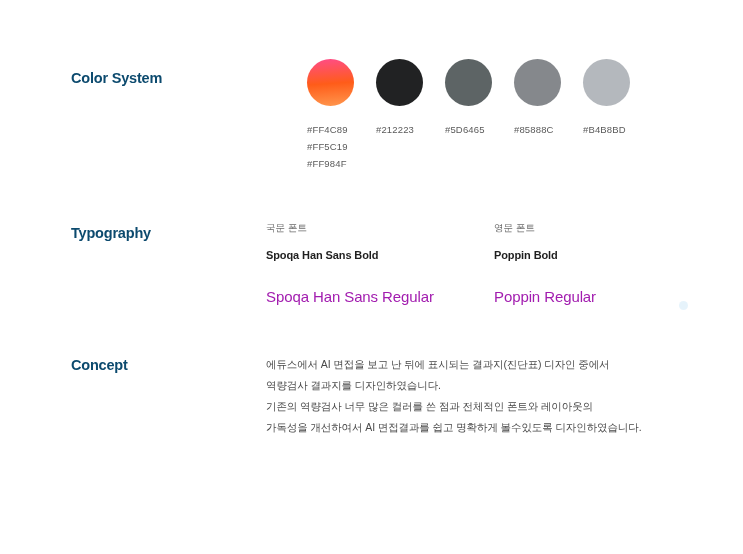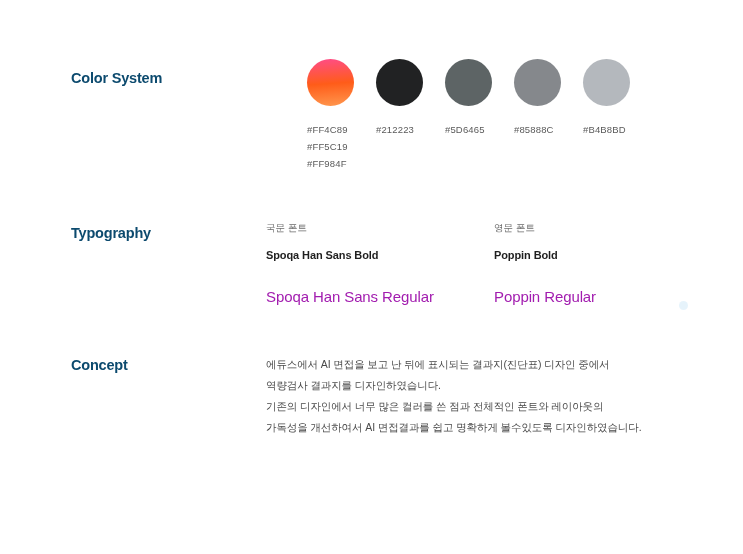--- a/index.html
+++ b/index.html
@@ -179,19 +179,19 @@
 
   <div class="type-block" id="type-en">
     <div class="type-caption">영문 폰트</div>
     <div class="type-bold">Poppin Bold</div>
     <div class="type-regular">Poppin Regular</div>
   </div>
 
   <div id="concept-body">
       <div class="concept-line">에듀스에서 AI 면접을 보고 난 뒤에 표시되는 결과지(진단표) 디자인 중에서</div>
       <div class="concept-line">역량검사 결과지를 디자인하였습니다.</div>
-      <div class="concept-line">기존의 디자인에서 너무 많은 컬러를 쓴 점과 전체적인 폰트와 레이아웃의</div>
+      <div class="concept-line">기존의 역량검사 너무 많은 컬러를 쓴 점과 전체적인 폰트와 레이아웃의</div>
       <div class="concept-line">가독성을 개선하여서 AI 면접결과를 쉽고 명확하게 볼수있도록 디자인하였습니다.</div>
     </div>
 
   <div id="watermark-dot"></div>
 
 </div>
 
 </body></html>

